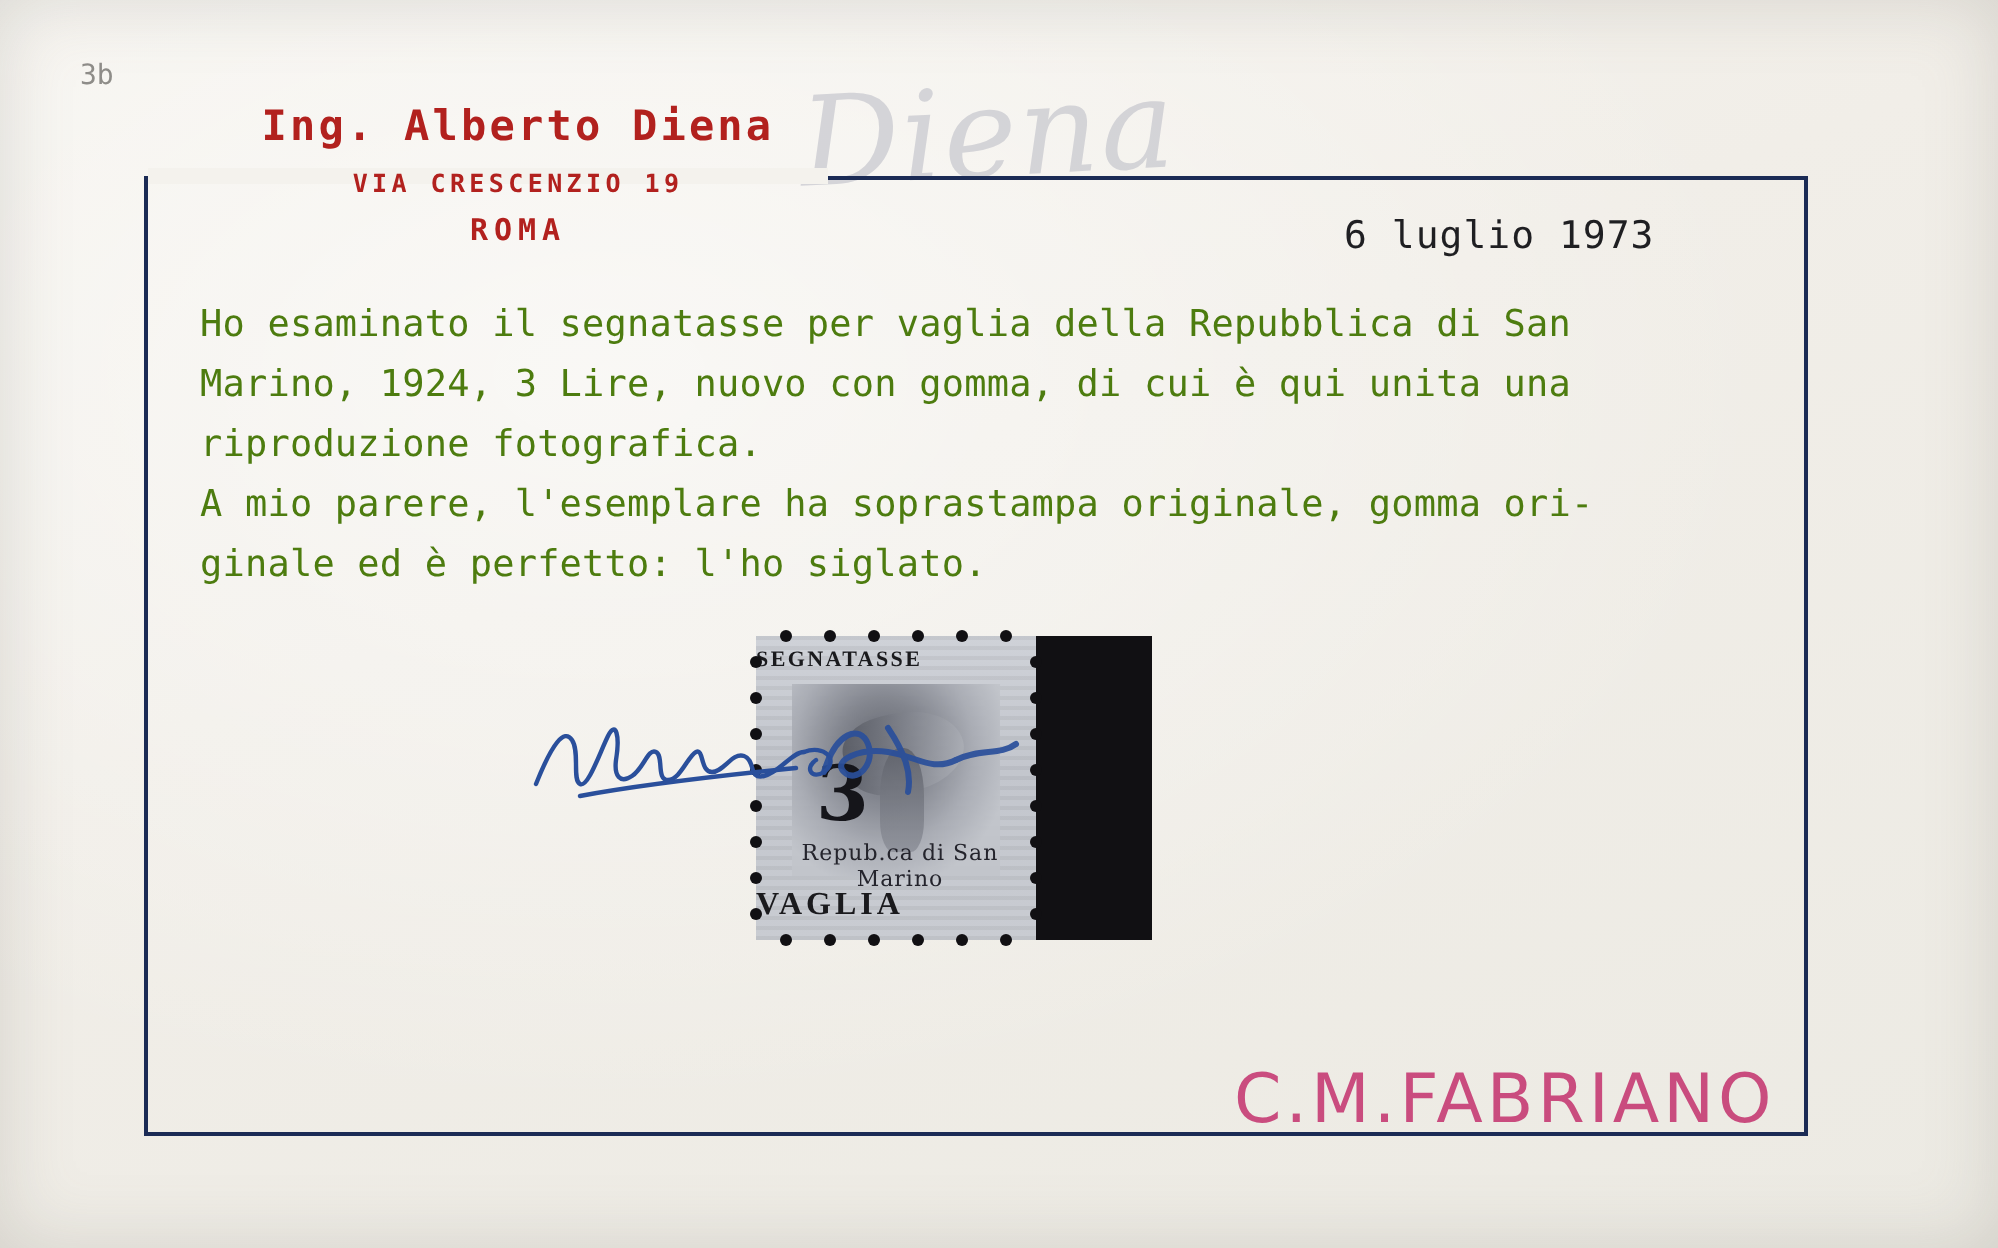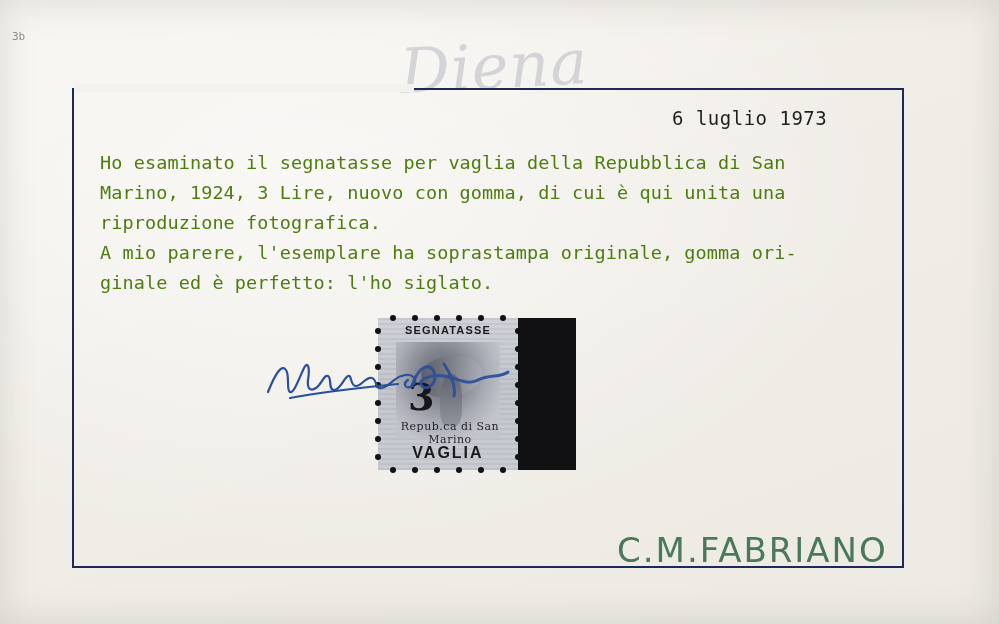--- a/index.html
+++ b/index.html
@@ -33,27 +33,27 @@
   .edge-shade {
     position: absolute;
     inset: 0;
     box-shadow: inset 0 0 36px rgba(120,115,105,0.22);
     pointer-events: none;
   }
 
   
   .pencil-mark {
     position: absolute;
-    left: 12px;
+    left: 40px;
     top: 30px;
     width: 34px;
     height: 24px;
     color: #6c6a66;
     opacity: 0.75;
-    font-size: 11px;
+    font-size: 14px;
   }
 
   
   .frame {
     position: absolute;
     left: 72px;
     top: 88px;
     width: 832px;
     height: 480px;
     border: 2px solid #1b2b55;
@@ -110,21 +110,21 @@
     pointer-events: none;
   }
 
   .watermark-fabriano {
     position: absolute;
     left: 617px;
     top: 530px;
     font-family: "DejaVu Sans", sans-serif;
     font-size: 34px;
     letter-spacing: 2px;
-    color: #14532d;
+    color: #be185d;
     opacity: 0.75;
     pointer-events: none;
   }
 
   .date {
     position: absolute;
     left: 672px;
     top: 107px;
     font-size: 19px;
     color: #1f1f22;
@@ -170,22 +170,22 @@
     background: #111013;
     border-radius: 50%;
     width: 6px;
     height: 6px;
   }
 
   .stamp-top-label, .stamp-bottom-label {
     position: absolute;
     left: 0;
     width: 140px;
-    text-align: center;
-    font-family: Liberation Sans, sans-serif;
+    text-align: left;
+    font-family: Liberation Serif, serif;
     font-size: 11px;
     letter-spacing: 1.2px;
     color: #1a1a1d;
     font-weight: bold;
   }
   .stamp-top-label { top: 6px; }
   .stamp-bottom-label { bottom: 8px; font-size: 16px; letter-spacing: 2px; }
 
   .stamp-figure {
     position: absolute;
@@ -267,20 +267,25 @@
   <div class="edge-shade"></div>
 
   <div class="pencil-mark">3b</div>
 
   <div class="watermark-diena">Diena</div>
   <div class="watermark-fabriano">C.M.FABRIANO</div>
 
   <div class="frame"></div>
   <div class="frame-top-gap"></div>
 
+  <div class="letterhead">
+    <div class="lh-name">Ing. Alberto Diena</div>
+    <div class="lh-addr">VIA CRESCENZIO 19</div>
+    <div class="lh-city">ROMA</div>
+  </div>
 
   <div class="date">6 luglio 1973</div>
 
   <div class="body-text">Ho esaminato il segnatasse per vaglia della Repubblica di San
 Marino, 1924, 3 Lire, nuovo con gomma, di cui è qui unita una
 riproduzione fotografica.
 A mio parere, l'esemplare ha soprastampa originale, gomma ori-
 ginale ed è perfetto: l'ho siglato.</div>
 
   <div class="stamp-photo"></div>

